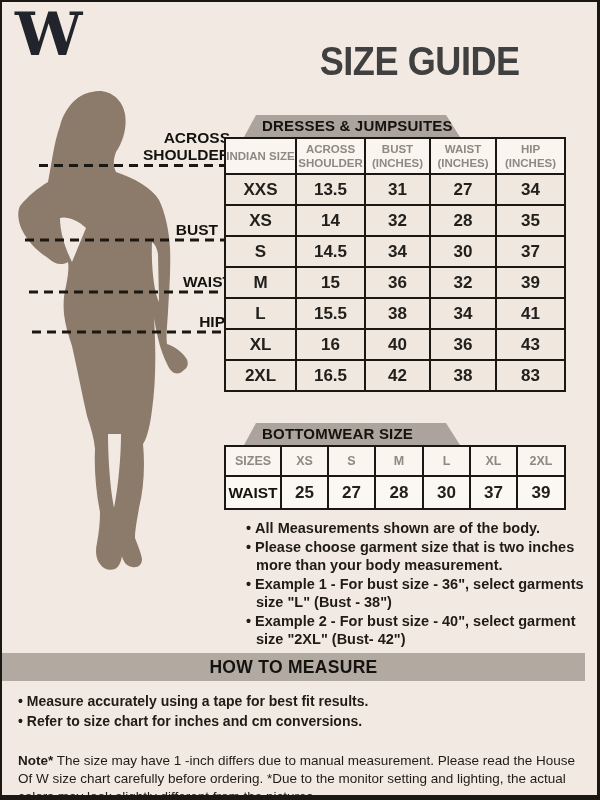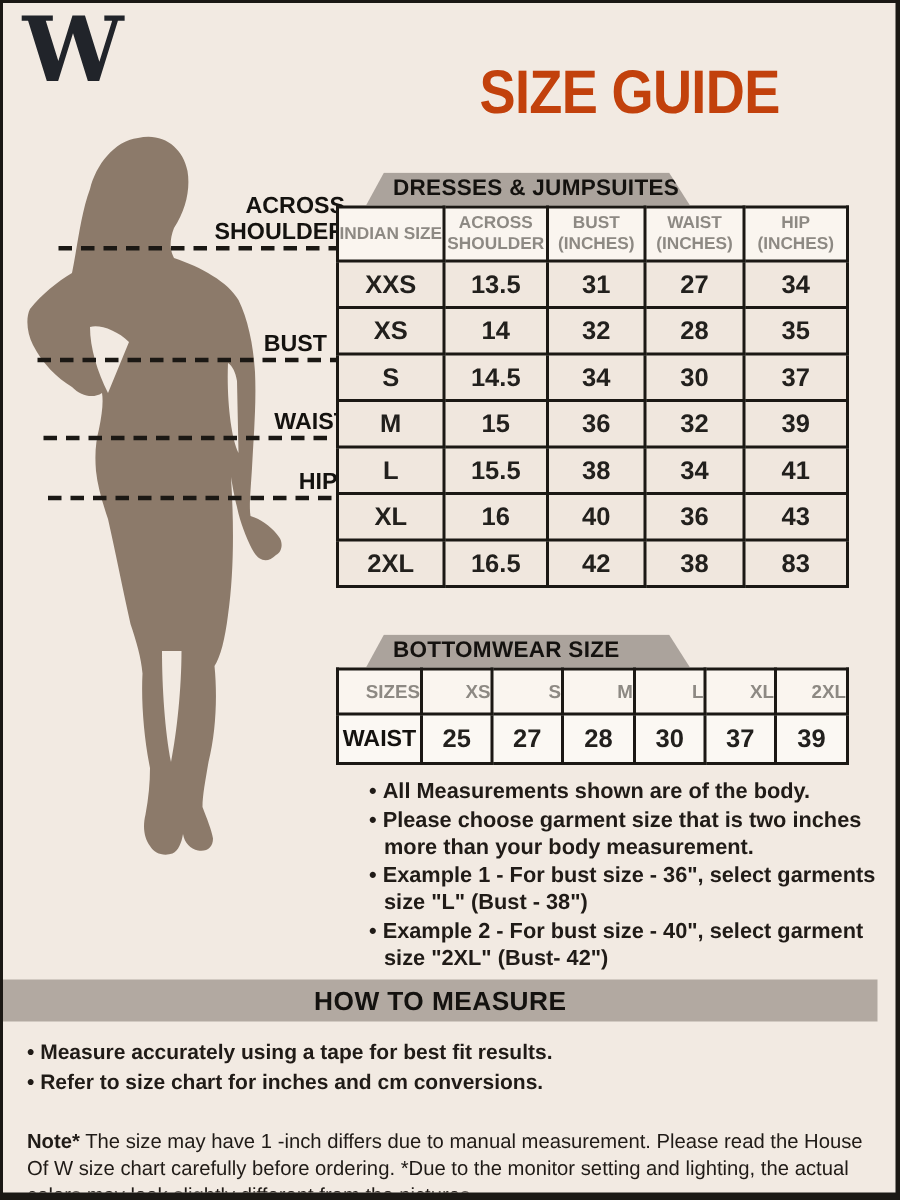--- a/index.html
+++ b/index.html
@@ -12,21 +12,21 @@
     color:var(--text,#201B17);
     overflow:hidden;
   }
   .logo{
     position:absolute;left:13px;top:2px;
     font-family:"DejaVu Serif",serif;font-weight:bold;
     font-size:60px;color:#21242a;line-height:1.0;
   }
   .title{
     position:absolute;left:240px;top:36px;width:356px;text-align:center;
-    font-weight:bold;font-size:41px;letter-spacing:-.5px;color:#c2410c;
+    font-weight:bold;font-size:41px;letter-spacing:-.5px;color:#404040;
   }
   .title span{display:inline-block;transform:scaleX(.88);transform-origin:center;}
   .figure-svg{position:absolute;left:0;top:60px;width:240px;height:620px;color:var(--silhouette,#8C7A6A);}
   .dash{stroke:var(--ink,#1B1814);stroke-width:3;stroke-dasharray:9 6;fill:none;}
   .mlabel{position:absolute;text-align:right;font-weight:bold;font-size:15.5px;line-height:17px;color:#14120f;}
   .lbl-shoulder{left:120px;top:127px;width:108px;}
   .lbl-bust{left:110px;top:219px;width:106px;}
   .lbl-waist{left:120px;top:271px;width:110px;}
   .lbl-hip{left:120px;top:311px;width:103px;}
   .banner{
@@ -40,21 +40,21 @@
   .banner-bottomwear{top:421px;}
   table{border-collapse:collapse;position:absolute;left:222px;table-layout:fixed;}
   .tbl-dresses{top:135px;width:340px;}
   .tbl-bottom{top:443px;width:340px;}
   th,td{border:2px solid var(--table-line,#1B1814);text-align:center;padding:0;vertical-align:middle;}
   .tbl-dresses thead th{
     height:34px;background:var(--header-bg,#FAF5EF);
     font-size:11.5px;font-weight:bold;color:var(--header-text,#8D8983);line-height:1.25;
   }
   .tbl-dresses tbody td{height:29px;background:var(--cell-bg,#F0E7DE);font-size:17px;font-weight:bold;color:#22201d;text-align:center;}
-  .tbl-bottom .sizes-row th{height:28px;background:var(--header-bg,#FAF5EF);font-size:12.5px;font-weight:bold;color:var(--header-text,#8D8983);text-align:right;}
+  .tbl-bottom .sizes-row th{height:28px;background:var(--header-bg,#FAF5EF);font-size:12.5px;font-weight:bold;color:var(--header-text,#8D8983);}
   .tbl-bottom .waist-row th{height:31px;background:var(--white-row,#FBF8F3);font-size:15.5px;font-weight:bold;color:#14120f;}
   .tbl-bottom .waist-row td{height:31px;background:var(--white-row,#FBF8F3);font-size:17px;font-weight:bold;color:#22201d;}
   ul.notes{position:absolute;margin:0;padding:0;list-style:none;}
   ul.notes li{padding-left:14px;text-indent:-10px;font-weight:bold;}
   ul.notes li::before{content:"\2022\00a0";}
   .body-notes{left:240px;top:517px;width:352px;font-size:14.5px;line-height:18.5px;}
   .measure-bar{
     position:absolute;left:0;right:12px;top:651px;height:28px;
     background:var(--bar,#B2A9A1);text-align:center;line-height:28px;
     font-weight:bold;font-size:17.5px;color:#14120f;letter-spacing:.3px;

